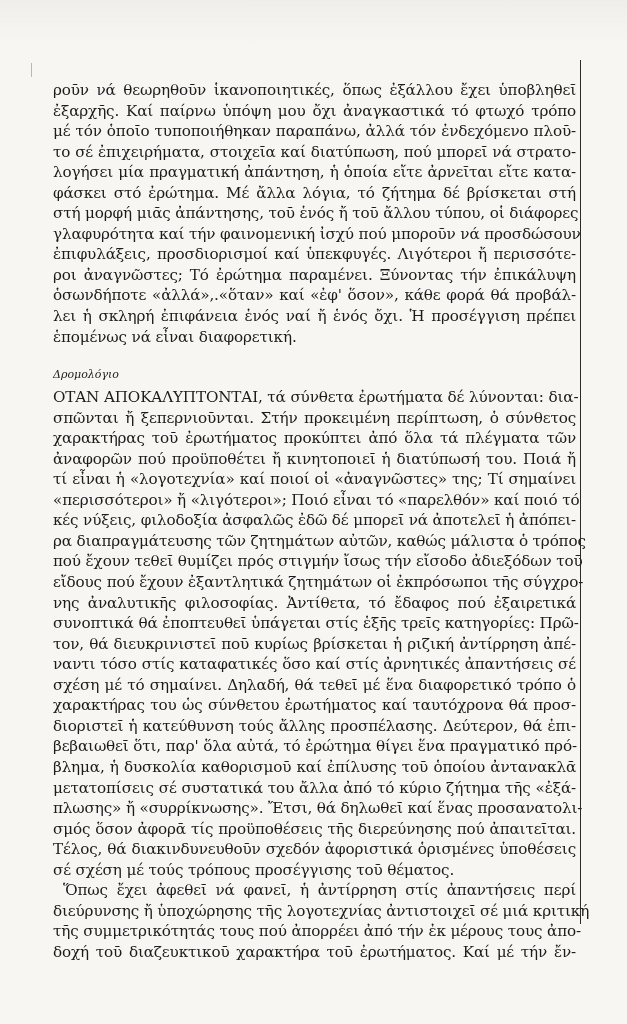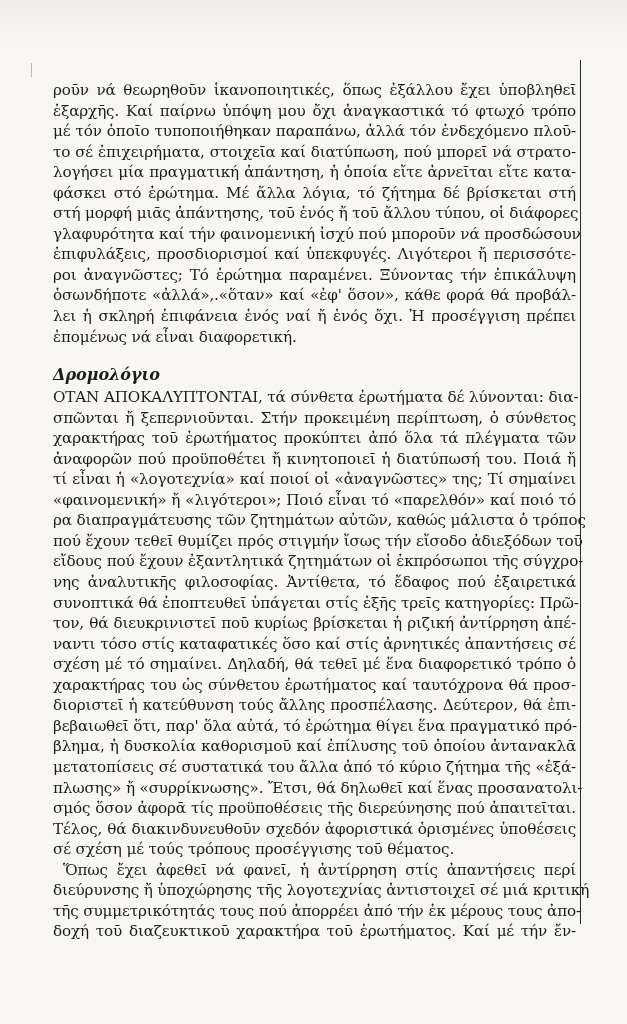--- a/index.html
+++ b/index.html
@@ -28,22 +28,22 @@
     line-height: 20.55px;
     height: 20.55px;
     text-align: justify;
     text-align-last: justify;
     letter-spacing: -0.15px;
   }
   .line.last { text-align-last: left; }
   .line.indent { text-indent: 10px; }
   .heading {
     display: block;
-    font-style: italic; font-weight: bold;
-    font-size: 16px;
+    font-style: italic; font-weight: normal;
+    font-size: 11px;
     line-height: 22px;
     height: 22px;
     margin-top: 17px;
     margin-bottom: 1px;
   }
   .rule {
     position: absolute; left: 580px; top: 60px; width: 1.4px; height: 864px;
     background: #2a2a2a;
   }
   .page-number {
@@ -76,21 +76,22 @@
   </div>
 
   <span class="heading">Δρομολόγιο</span>
 
   <div>
     <span class="line">ΟΤΑΝ ΑΠΟΚΑΛΥΠΤΟΝΤΑΙ, τά σύνθετα ἐρωτήματα δέ λύνονται: δια-</span>
     <span class="line">σπῶνται ἤ ξεπερνιοῦνται. Στήν προκειμένη περίπτωση, ὁ σύνθετος</span>
     <span class="line">χαρακτήρας τοῦ ἐρωτήματος προκύπτει ἀπό ὅλα τά πλέγματα τῶν</span>
     <span class="line">ἀναφορῶν πού προϋποθέτει ἤ κινητοποιεῖ ἡ διατύπωσή του. Ποιά ἤ</span>
     <span class="line">τί εἶναι ἡ «λογοτεχνία» καί ποιοί οἱ «ἀναγνῶστες» της; Τί σημαίνει</span>
-    <span class="line">«φαινομενική» ἤ «λιγότεροι»; Ποιό εἶναι τό «παρελθόν» καί ποιό τό</span>
+    <span class="line">«περισσότεροι» ἤ «λιγότεροι»; Ποιό εἶναι τό «παρελθόν» καί ποιό τό</span>
+    <span class="line">κές νύξεις, φιλοδοξία ἀσφαλῶς ἐδῶ δέ μπορεῖ νά ἀποτελεῖ ἡ ἀπόπει-</span>
     <span class="line">ρα διαπραγμάτευσης τῶν ζητημάτων αὐτῶν, καθώς μάλιστα ὁ τρόπος</span>
     <span class="line">πού ἔχουν τεθεῖ θυμίζει πρός στιγμήν ἴσως τήν εἴσοδο ἀδιεξόδων τοῦ</span>
     <span class="line">εἴδους πού ἔχουν ἐξαντλητικά ζητημάτων οἱ ἐκπρόσωποι τῆς σύγχρο-</span>
     <span class="line">νης ἀναλυτικῆς φιλοσοφίας. Ἀντίθετα, τό ἔδαφος πού ἐξαιρετικά</span>
     <span class="line">συνοπτικά θά ἐποπτευθεῖ ὑπάγεται στίς ἑξῆς τρεῖς κατηγορίες: Πρῶ-</span>
     <span class="line">τον, θά διευκρινιστεῖ ποῦ κυρίως βρίσκεται ἡ ριζική ἀντίρρηση ἀπέ-</span>
     <span class="line">ναντι τόσο στίς καταφατικές ὅσο καί στίς ἀρνητικές ἀπαντήσεις σέ</span>
     <span class="line">σχέση μέ τό σημαίνει. Δηλαδή, θά τεθεῖ μέ ἕνα διαφορετικό τρόπο ὁ</span>
     <span class="line">χαρακτήρας του ὡς σύνθετου ἐρωτήματος καί ταυτόχρονα θά προσ-</span>
     <span class="line">διοριστεῖ ἡ κατεύθυνση τούς ἄλλης προσπέλασης. Δεύτερον, θά ἐπι-</span>

